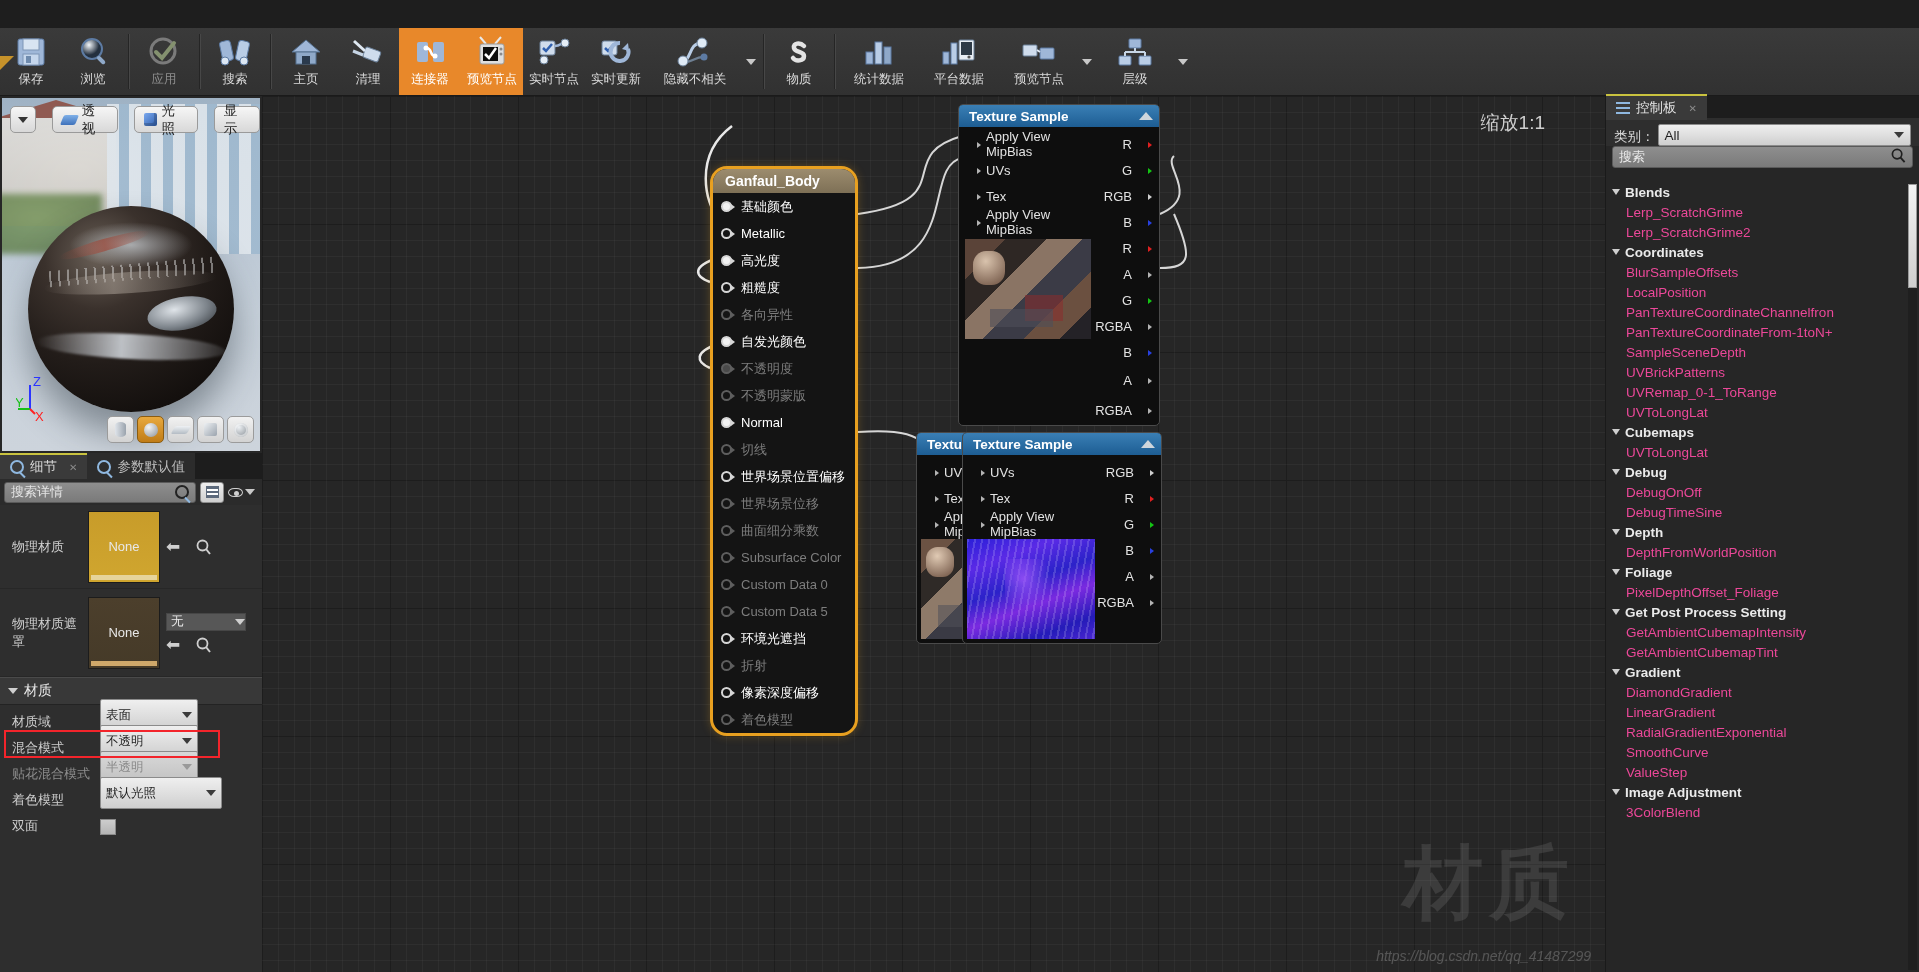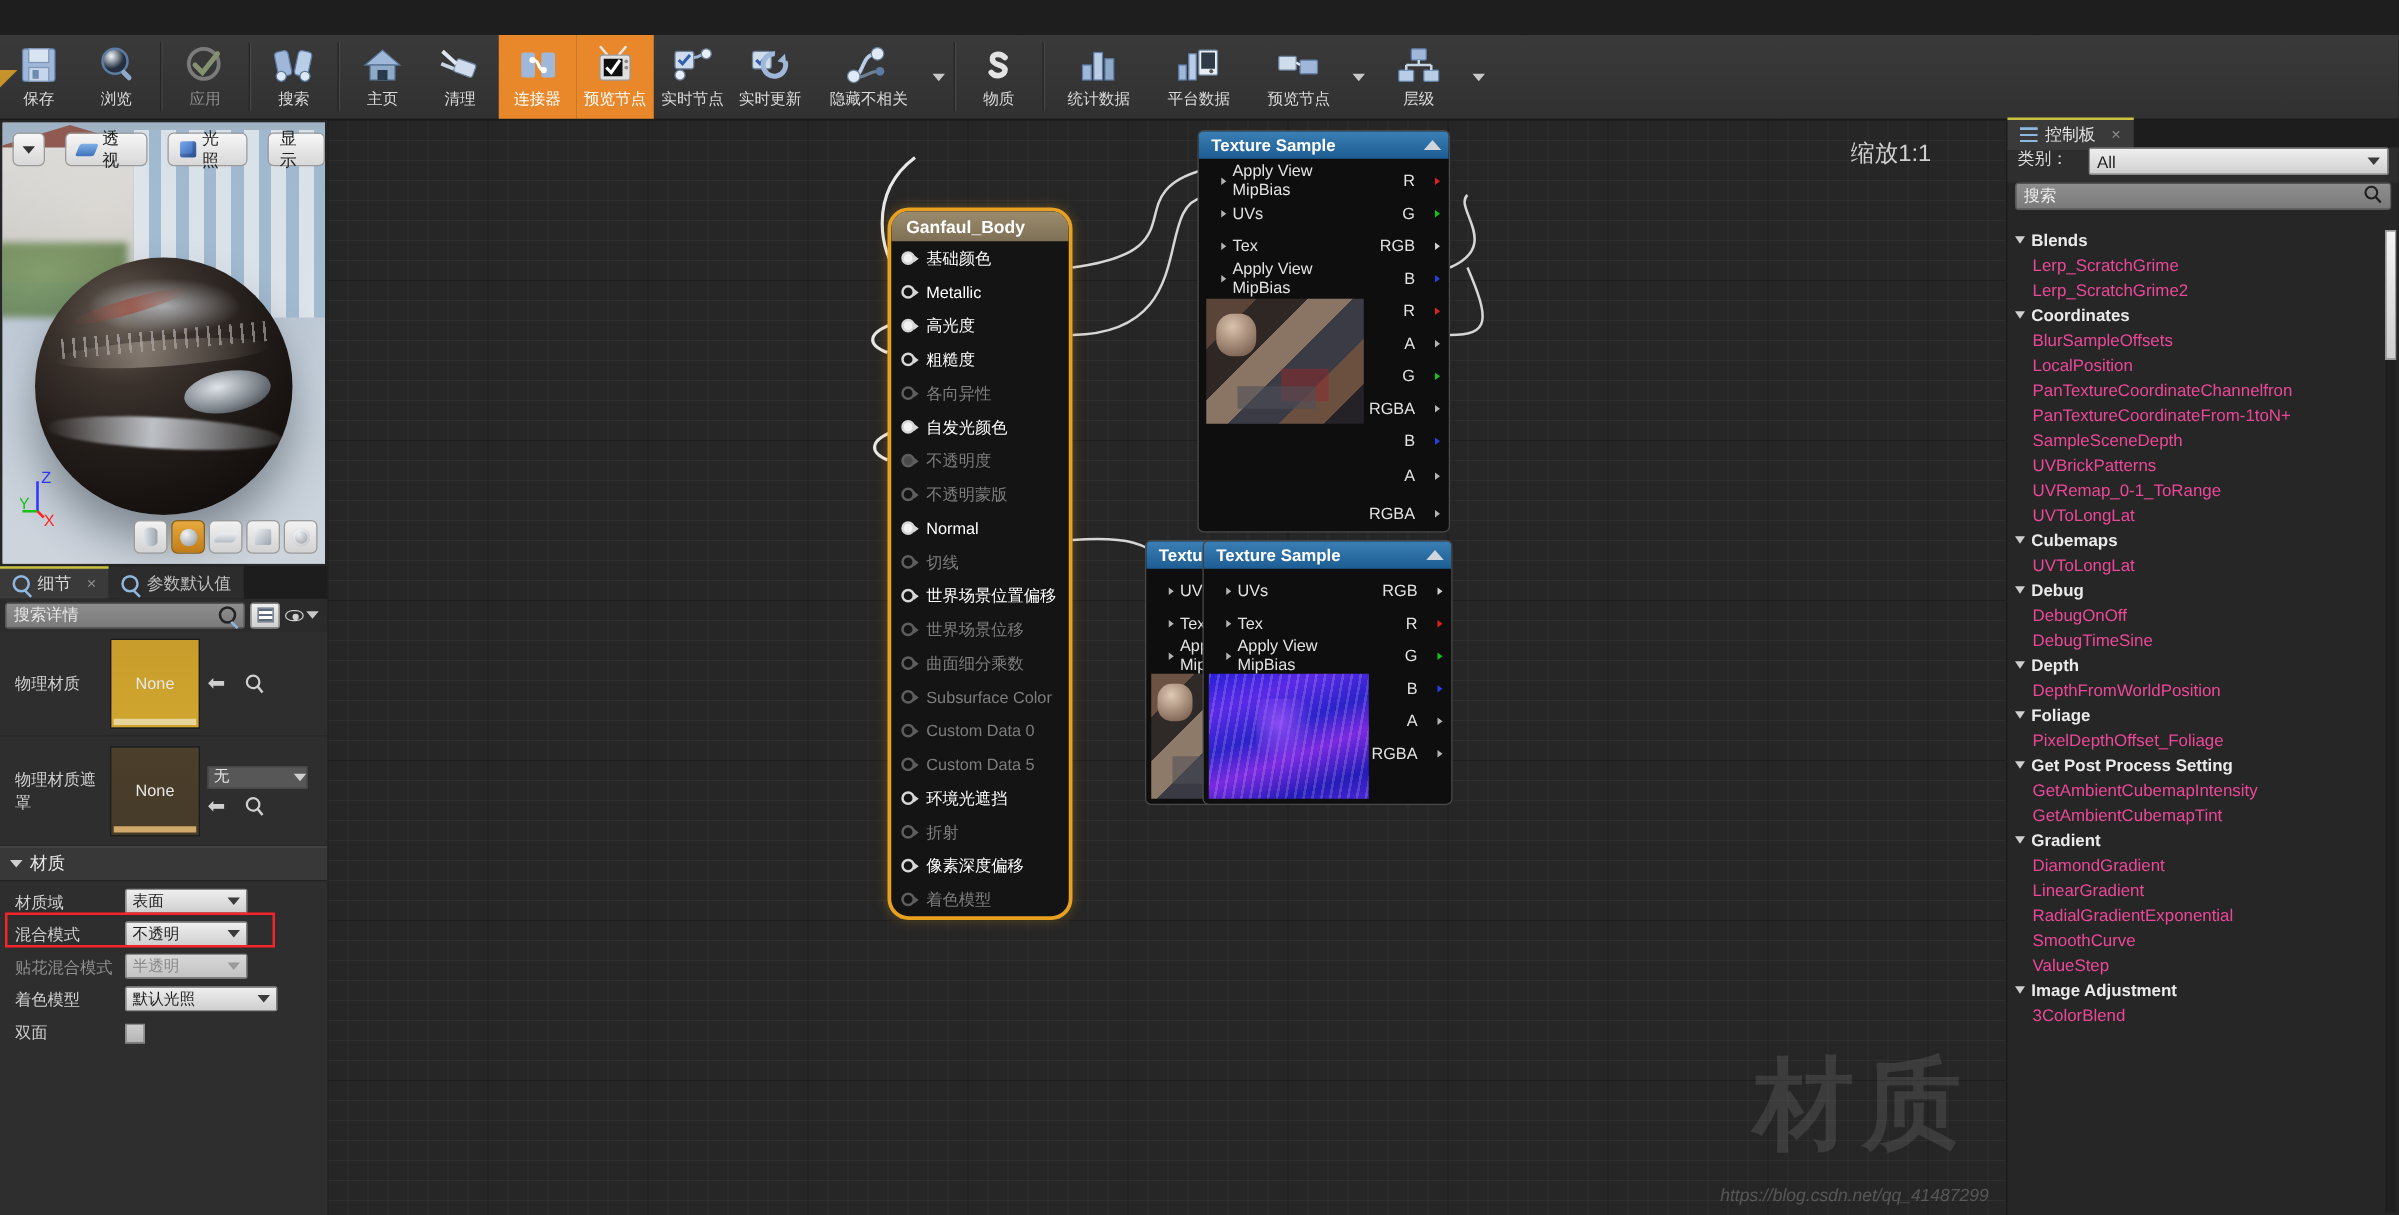--- a/index.html
+++ b/index.html
@@ -148,21 +148,21 @@
 
   .section-hdr { height:28px; background:#383838; display:flex; align-items:center;
      padding-left:8px; gap:6px; border-top:1px solid #4a4a4a; border-bottom:1px solid #232323;}
   .tri-d { width:0;height:0;border-left:5px solid transparent;border-right:5px solid transparent;
      border-top:6px solid #cfcfcf;}
   .section-hdr .t { font-size:14px; color:#e9e9e9;}
 
   .mrow { display:flex; align-items:flex-end; height:26px; padding-left:12px; }
   .mrow .nm { width:88px; font-size:13px; color:#cfcfcf;}
   .mrow .nm.dim { color:#8e8e8e;}
-  .combo { height:20px; background:linear-gradient(#efefef,#cfcfcf); border:1px solid #8b8b8b;
+  .combo { height:32px; background:linear-gradient(#efefef,#cfcfcf); border:1px solid #8b8b8b;
     border-radius:2px; display:flex; align-items:center; justify-content:space-between;
     padding:0 5px; font-size:12.5px; color:#1e1e1e; }
   .combo.dim { background:linear-gradient(#d8d8d8,#c2c2c2); color:#8a8a8a;}
   .combo .cv{ white-space:nowrap; overflow:hidden;}
   .combo .cc{ width:0;height:0;border-left:5px solid transparent;border-right:5px solid transparent;
     border-top:6px solid #3b3b3b; margin-left:6px;}
   .combo.dim .cc{ border-top-color:#9a9a9a;}
   .redbox { position:absolute; left:4px; width:216px; height:28px; border:2px solid #f3242b;
     pointer-events:none; }
   .cbox { width:16px;height:16px;background:linear-gradient(#cdcdcd,#b4b4b4);border:1px solid #8a8a8a;}
@@ -224,21 +224,21 @@
   
   .palette { position:absolute; left:1605px; top:96px; width:314px; height:876px; background:#262626;
      border-left:1px solid #1a1a1a;}
   .ptab { height:22px; background:#1d1d1d; display:flex; align-items:center;}
   .ptab .t { height:26px; background:#3a3a3a; display:flex;align-items:center;gap:6px;padding:0 10px;
      font-size:13.5px;color:#e2e2e2; border-top:2px solid #c9c23f;}
   .list-ic{width:14px;height:12px;
      background:linear-gradient(#8fb8e0 0 2px,transparent 2px 4px) repeat-y; position:relative;}
   .list-ic:after{content:"";position:absolute;left:0;top:0;width:14px;height:12px;
      background:repeating-linear-gradient(#8fb8e0 0 2px,transparent 2px 5px);}
-  .catrow { height:28px; display:flex; align-items:flex-start; gap:16px; padding:0 8px; background:#2e2e2e;}
+  .catrow { height:28px; display:flex; align-items:flex-end; gap:3px; padding:0 8px; background:#2e2e2e;}
   .catrow .cl{ font-size:13.5px;color:#dadada;}
   .catsel { flex:1; height:22px; background:linear-gradient(#efefef,#cfcfcf);border:1px solid #8b8b8b;
      border-radius:2px; display:flex;align-items:center;justify-content:space-between;padding:0 6px;
      font-size:13.5px;color:#1e1e1e;}
   .psearch { height:22px; margin:0 6px 4px 6px; background:linear-gradient(#8e8e8e,#7a7a7a);
      border:1px solid #5a5a5a; border-radius:3px; display:flex;align-items:center;padding:0 6px;
      font-size:13px;color:#ececec;}
   .plist { position:absolute; left:0; top:86px; width:314px; height:790px; overflow:hidden; }
   .pcat { height:20px; display:flex; align-items:center; gap:5px; padding-left:6px;
      font-size:13.5px; font-weight:bold; color:#eaeaea;}

